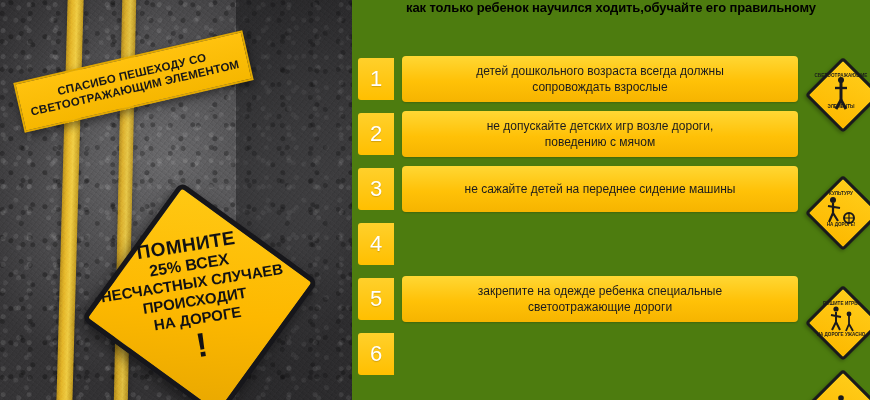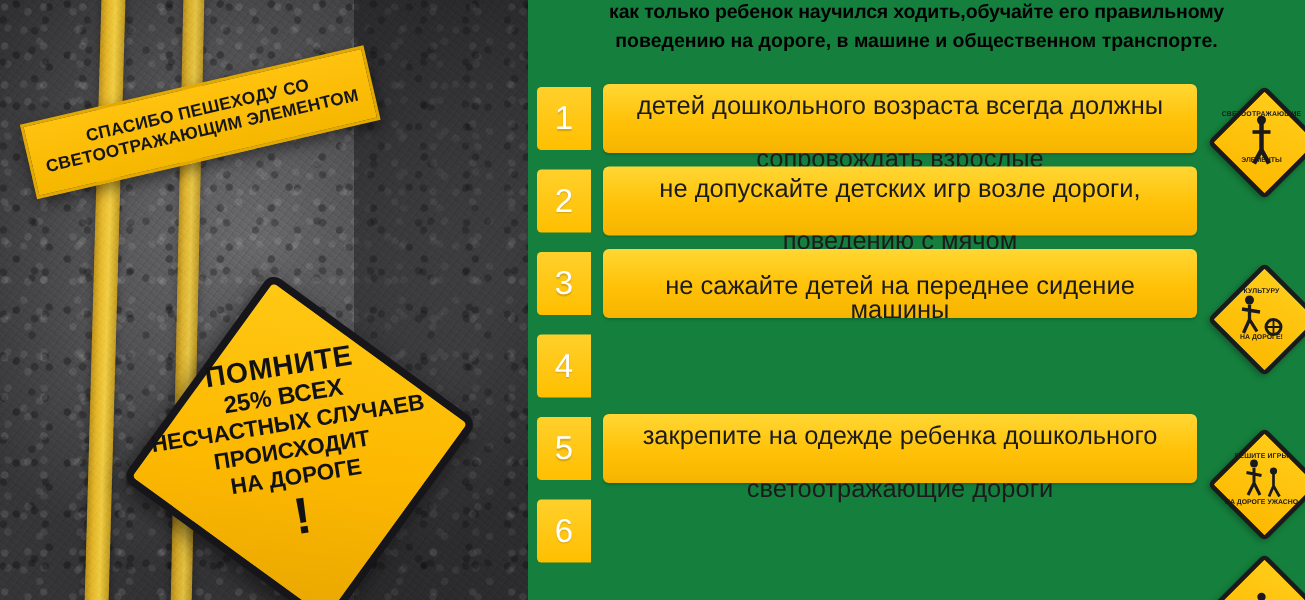--- a/index.html
+++ b/index.html
@@ -146,21 +146,21 @@
     margin-top: 2px;
   }
 
   
   #right {
     position: absolute;
     left: 352px;
     top: 0;
     width: 518px;
     height: 400px;
-    background: #15803d;
+    background: #4d7c0f;
   }
   #headline {
     position: absolute;
     left: 0;
     top: -2px;
     width: 518px;
     text-align: center;
     color: #000;
     font-size: 13px;
     font-weight: bold;
@@ -208,25 +208,24 @@
     border-radius: 4px;
     box-shadow: 0 1px 2px rgba(0,0,0,0.18);
     display: flex;
     align-items: center;
     justify-content: center;
     text-align: center;
     padding: 0 10px;
     box-sizing: border-box;
   }
   .text-box .tl {
-    font-size: 17px;
+    font-size: 12px;
     color: #1b1b1e;
     line-height: 16px;
     font-weight: normal;
-    margin-top: 19px;
   }
 
   
   .mini-sign {
     position: absolute;
     width: 66px;
     height: 66px;
   }
   .mini-sign .dia {
     position: absolute;
@@ -298,21 +297,20 @@
         <div class="r-l4">НА ДОРОГЕ</div>
         <div class="r-excl">!</div>
       </div>
     </div>
   </div>
 
   <div id="right">
 
     <div id="headline">
       <span class="ln l1">как только ребенок научился ходить,обучайте его правильному</span>
-      <span class="ln">поведению на дороге, в машине и общественном транспорте.</span>
     </div>
 
     <div id="list">
 
       <div class="row">
         <div class="num-box">1</div>
         <div class="text-box">
           <div>
             <div class="tl">детей дошкольного возраста всегда должны</div>
             <div class="tl">сопровождать взрослые</div>
@@ -340,21 +338,21 @@
       </div>
 
       <div class="row">
         <div class="num-box">4</div>
       </div>
 
       <div class="row">
         <div class="num-box">5</div>
         <div class="text-box">
           <div>
-            <div class="tl">закрепите на одежде ребенка дошкольного</div>
+            <div class="tl">закрепите на одежде ребенка специальные</div>
             <div class="tl">светоотражающие дороги</div>
           </div>
         </div>
       </div>
 
       <div class="row">
         <div class="num-box">6</div>
       </div>
 
     </div>

